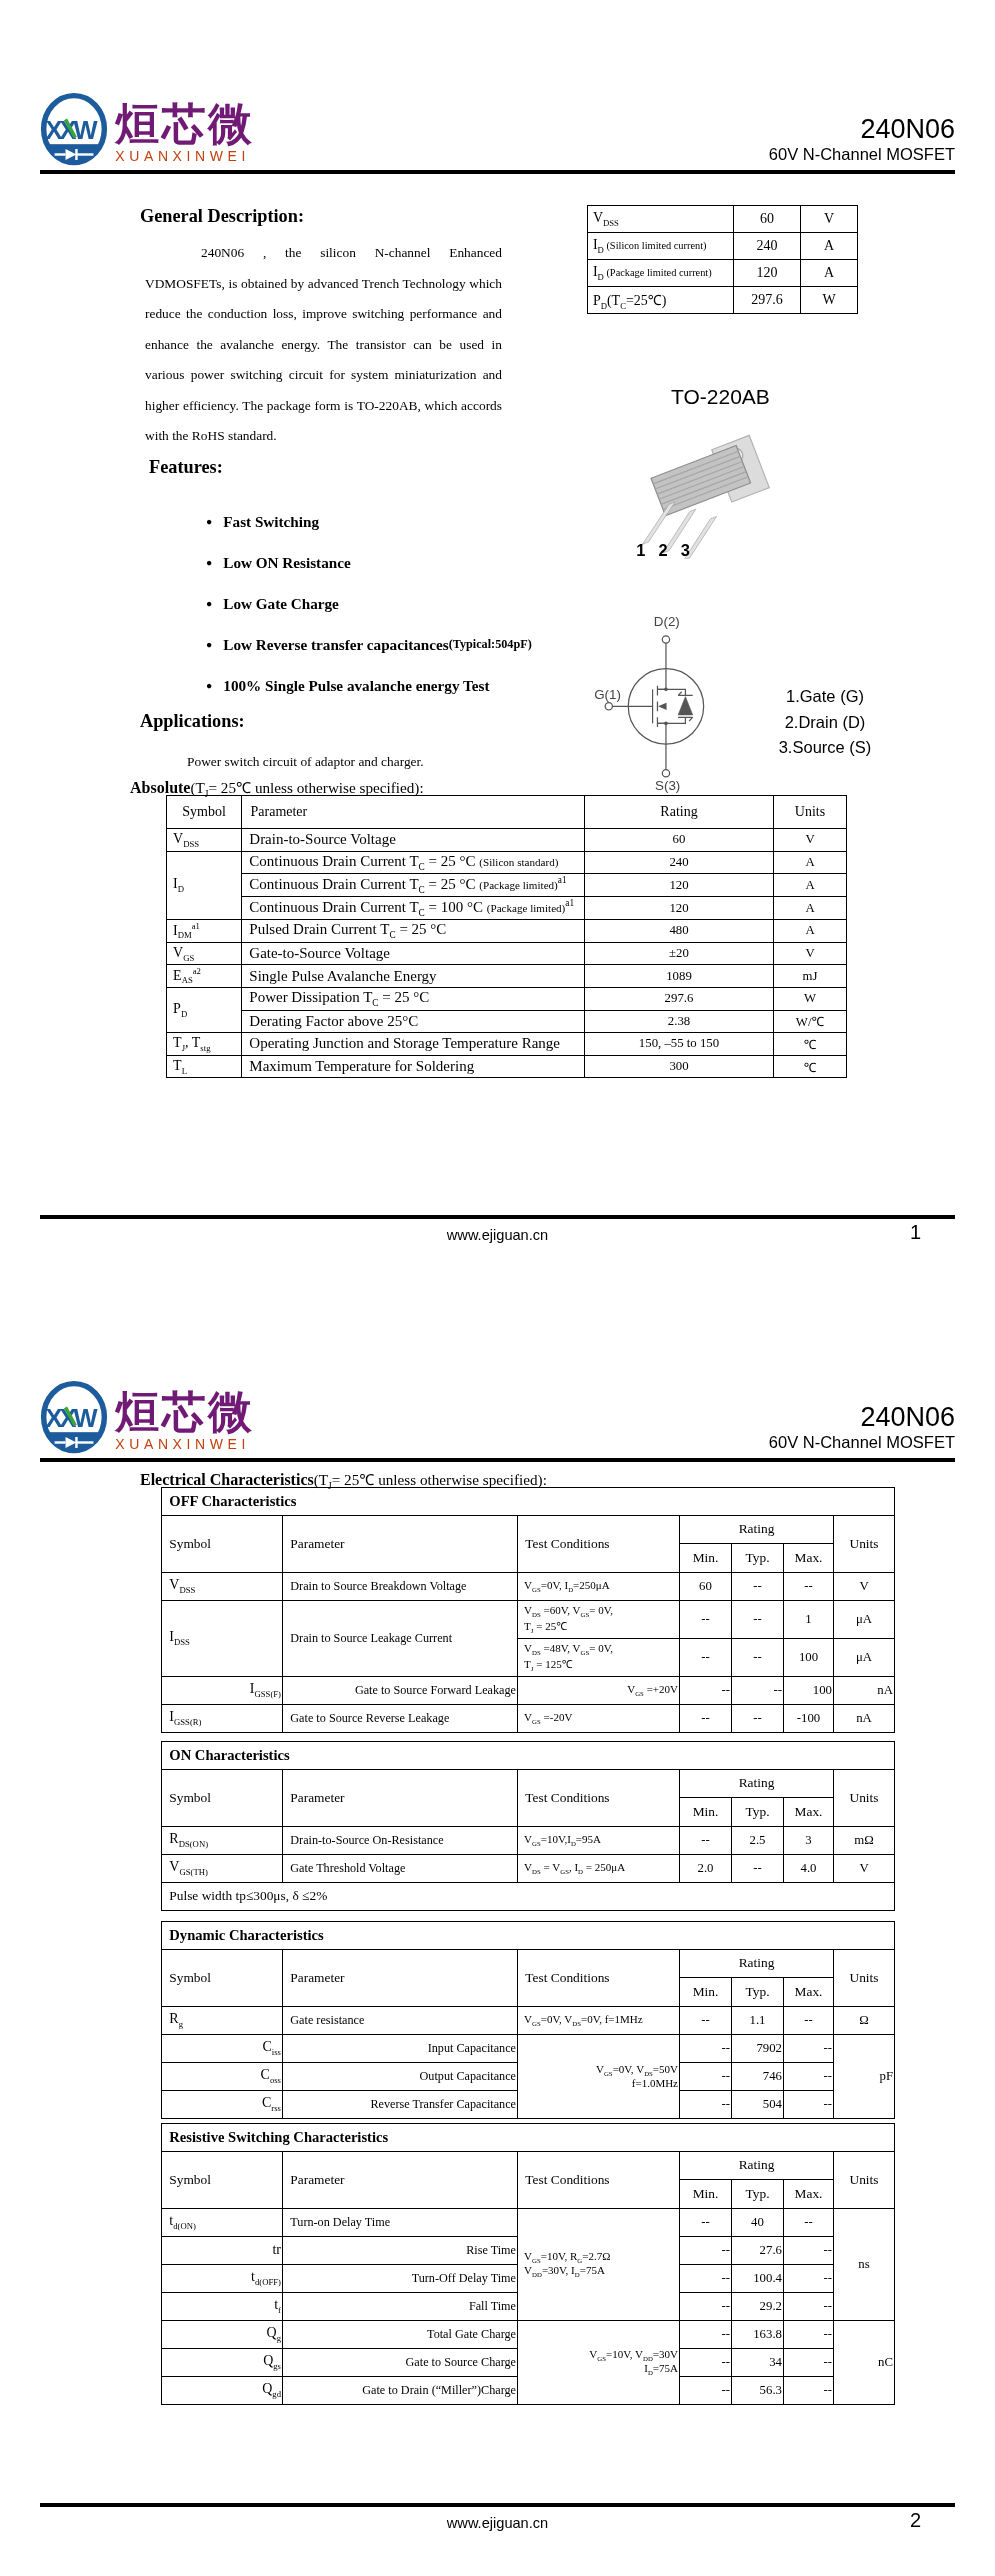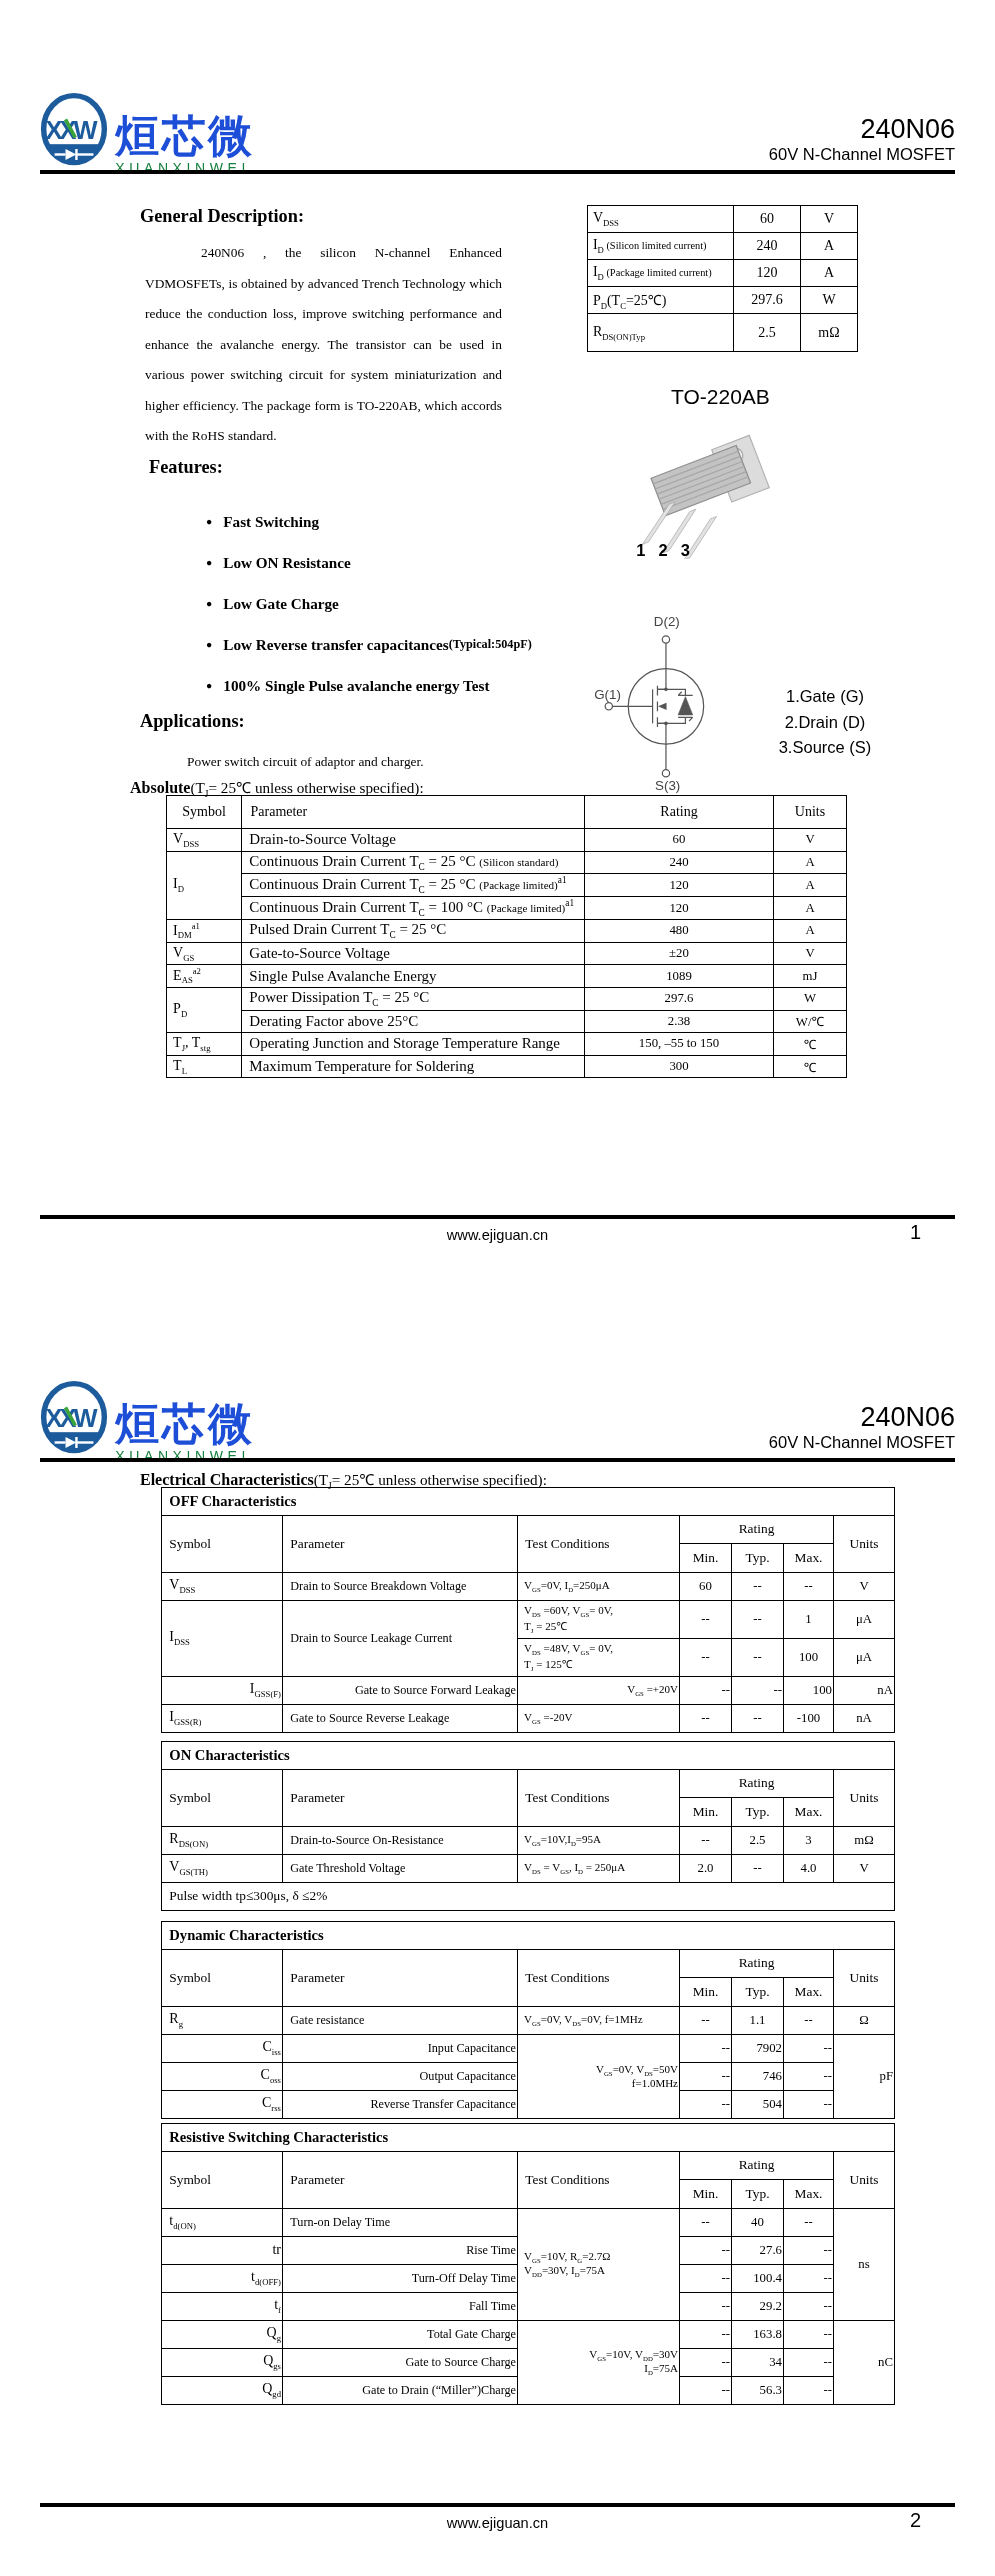--- a/index.html
+++ b/index.html
@@ -6,22 +6,22 @@
   body{width:995px;height:2576px;position:relative;background:#ffffff;color:#000;
        font-family:"Liberation Serif",serif;}
   .page{position:absolute;left:0;width:995px;height:1288px;overflow:hidden;}
   #pg1{top:0;} #pg2{top:1288px;}
 
   
   .logo{position:absolute;left:40px;top:84px;height:88px;display:flex;}
   .logo-emblem{width:68px;height:76px;margin-top:7.3px;}
   .logo-txt{margin-left:7.3px;}
   .logo-cn{font-family:"DejaVu Sans",sans-serif;font-weight:bold;font-size:44px;line-height:46px;
-           letter-spacing:2.4px;color:#1d4ed8;margin-top:29px;}
-  .logo-en{font-family:"Liberation Sans",sans-serif;font-size:14px;letter-spacing:4.6px;color:#15803d;margin-top:1.2px;}
+           letter-spacing:2.4px;color:#701a75;margin-top:17px;}
+  .logo-en{font-family:"Liberation Sans",sans-serif;font-size:14px;letter-spacing:4.6px;color:#c2410c;margin-top:1.2px;}
   .hdr-right{position:absolute;right:40px;top:115px;text-align:right;font-family:"Liberation Sans",sans-serif;}
   .hdr-part{font-size:27px;line-height:29px;}
   .hdr-family{font-size:16.5px;margin-top:1.2px;}
   .hdr-rule{position:absolute;left:40px;top:170px;width:915px;height:4.3px;background:#000;}
 
   
   .ftr-rule{position:absolute;left:40px;top:1215px;width:915px;height:4.3px;background:#000;}
   .ftr-site{position:absolute;left:0;top:1227px;width:995px;text-align:center;
             font-family:"Liberation Sans",sans-serif;font-size:14.6px;}
   .ftr-num{position:absolute;right:74px;top:1221px;font-family:"Liberation Sans",sans-serif;font-size:20px;}
@@ -142,25 +142,20 @@
         </tr>
     <tr>
       <td class="qs-sym">I<sub>D</sub><small> (Package limited current)</small></td>
       <td class="qs-val">120</td>
       <td class="qs-unit">A</td>
         </tr>
     <tr>
       <td class="qs-sym">P<sub>D</sub>(T<sub>C</sub>=25℃)</td>
       <td class="qs-val">297.6</td>
       <td class="qs-unit">W</td>
-        </tr>
-    <tr class="last">
-      <td class="qs-sym">R<sub>DS(ON)Typ</sub></td>
-      <td class="qs-val">2.5</td>
-      <td class="qs-unit">mΩ</td>
         </tr>
   </tbody>
     </table>
 
   <div class="to220-label">TO-220AB</div>
 
   <svg class="pkg-svg" width="201" height="152" viewBox="0 0 330 250">
     <g transform="rotate(-21 160 115)">
       <rect x="178" y="74" width="66" height="92" fill="#dcdcdc" stroke="#b3b3b3" stroke-width="2"></rect>
       <circle cx="211" cy="97" r="12" fill="#f4f4f4" stroke="#a8a8a8" stroke-width="2"></circle>

